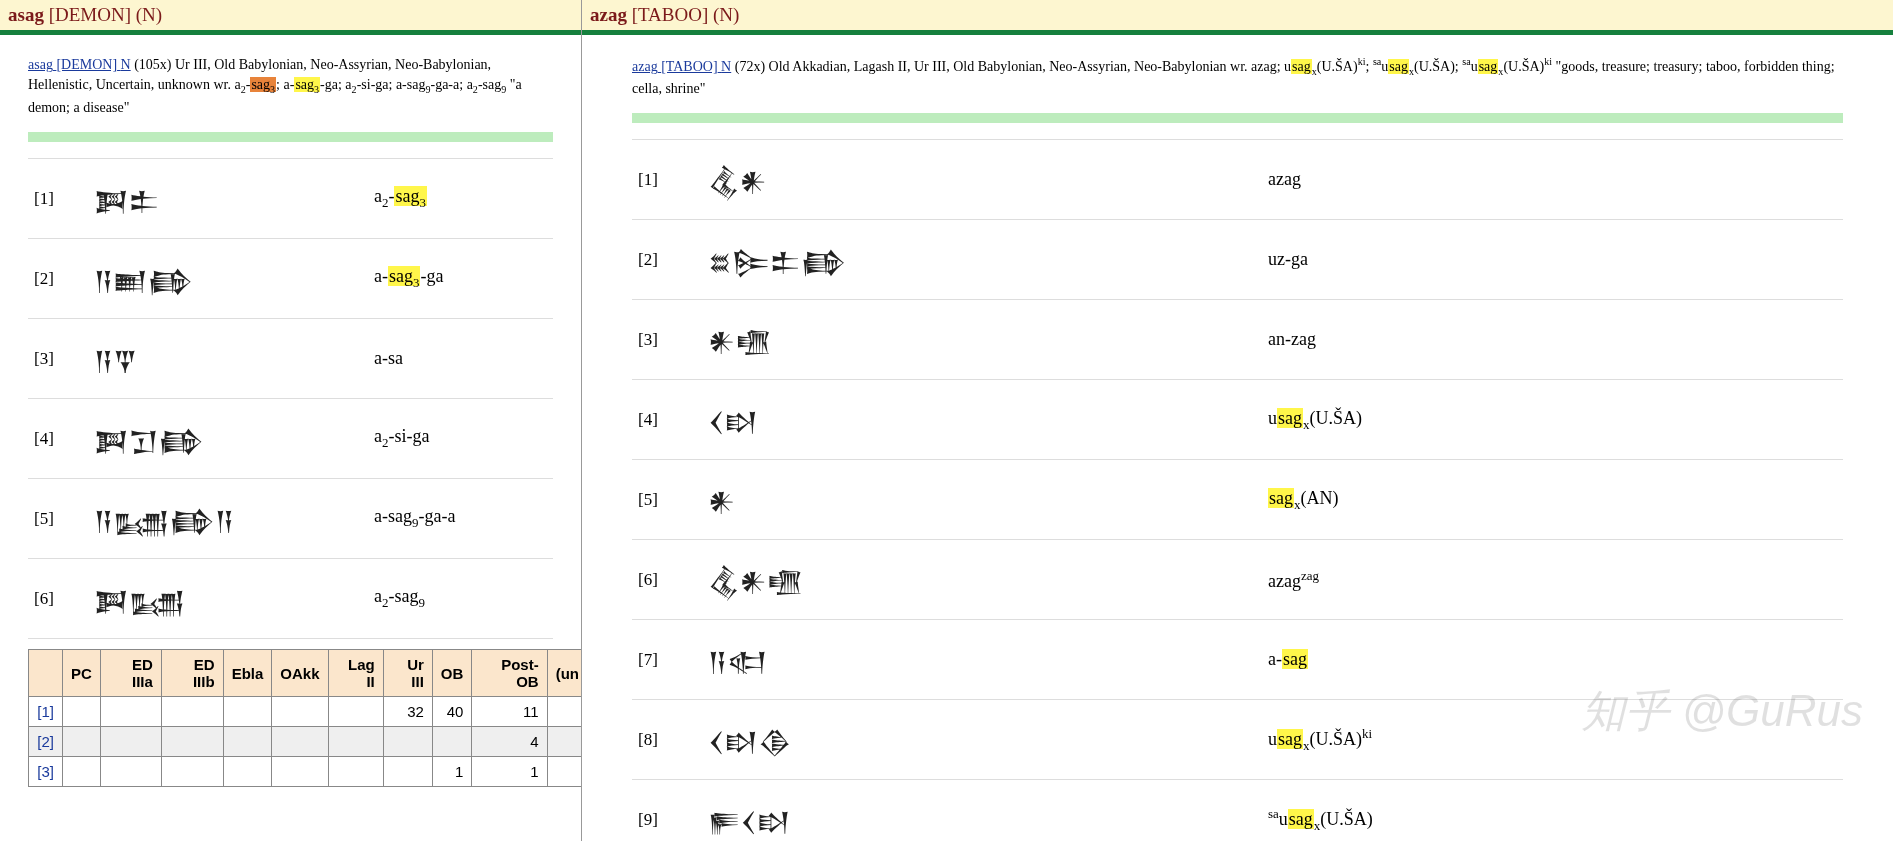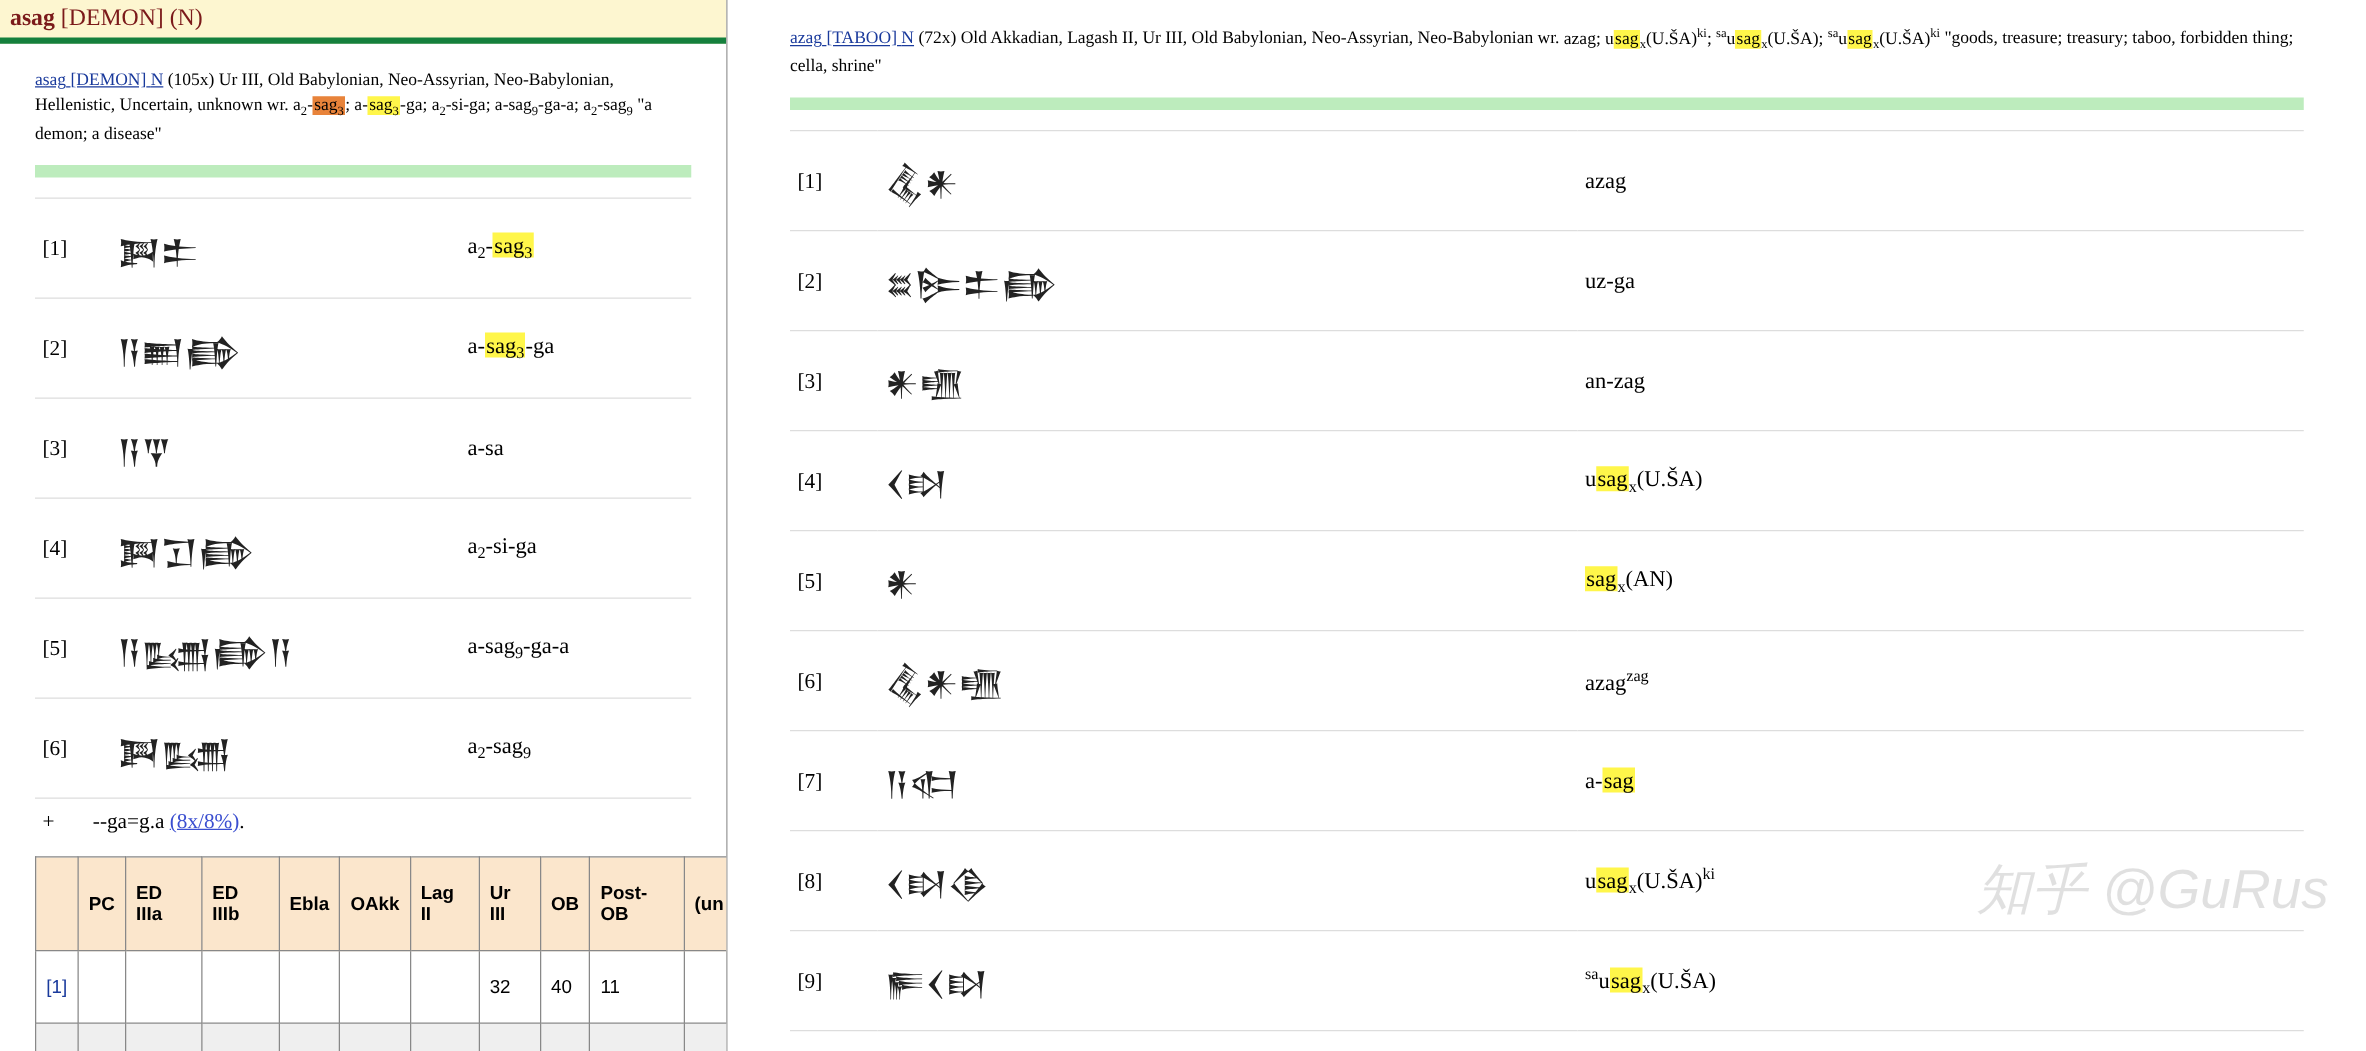--- a/index.html
+++ b/index.html
@@ -47,21 +47,21 @@
   .forms-table td.idx { width: 60px; font-size: 17px; }
   .pane-right .forms-table td.idx { width: 70px; }
   .forms-table td.cune { font-size: 26px; font-family: serif; color: #222; }
   .pane-left .forms-table td.cune { width: 280px; margin-top: 32px; }
   .pane-right .forms-table td.cune { width: 560px; }
   .forms-table td.xlit { font-size: 18px; }
   .plus-line { padding: 8px 6px; font-size: 17px; }
   .plus-line .plusmark { display: inline-block; width: 36px; }
   .freq { color: #3a4ed0; }
   .period-table { border-collapse: collapse; margin-top: 10px; font-family: Verdana, Arial, sans-serif; font-size: 15px; width: 560px; }
-  .period-table th, .period-table td { border: 1px solid #888; padding: 20px 8px; text-align: left; }
+  .period-table th, .period-table td { border: 1px solid #888; padding: 6px 8px; text-align: right; }
   .period-table th { background: #fbe6cc; font-weight: bold; }
   .period-table td.rowidx { color: #1a3a9c; background: #fff; width: 34px; }
   .period-table tr.alt td { background: #efefef; }
   .period-table tr.alt td.rowidx { background: #efefef; }
   .watermark {
     position: absolute;
     right: 30px;
     bottom: 100px;
     font-size: 44px;
     color: rgba(0,0,0,0.12);
@@ -117,25 +117,20 @@
           <td class="cune">𒀀𒊷𒂵𒀀</td>
           <td class="xlit">a-sag<sub>9</sub>-ga-a</td>
         </tr>
           <tr>
           <td class="idx">[6]</td>
           <td class="cune">𒀉𒊷</td>
           <td class="xlit">a<sub>2</sub>-sag<sub>9</sub></td>
         </tr>
         </tbody>
     </table>
-    <div class="plus-line">
-      <span class="plusmark">+</span>
-      <span>--ga=g.a</span>
-      <a href="#" class="freq">(8x/8%)</a><span>.</span>
-    </div>
     <table class="period-table">
       <thead>
         <tr>
           <th></th>
 
         <th>PC</th>
             <th>ED IIIa</th>
             <th>ED IIIb</th>
             <th>Ebla</th>
             <th>OAkk</th>
@@ -185,20 +180,25 @@
             <td>1</td>
             <td>1</td>
             <td></td>
           </tr>
         </tbody>
     </table>
   </div>
 </div>
 
 <div class="pane pane-right">
+  <div class="title-bar">
+    <span>azag</span>
+    <span class="gloss">[TABOO]</span>
+    <span class="pos">(N)</span>
+  </div>
   <div class="content">
     <div class="headword-line">
       <a class="hw" href="#"><span>azag</span> <span class="gloss">[TABOO]</span> <span>N</span></a>
       <span class="count">(72x)</span>
       <span class="periods">Old Akkadian, Lagash II, Ur III, Old Babylonian, Neo-Assyrian, Neo-Babylonian</span>
       <span>wr.</span>
       <span>azag; u<mark class="y">sag</mark><sub>x</sub>(U.ŠA)<sup>ki</sup>; <sup>sa</sup>u<mark class="y">sag</mark><sub>x</sub>(U.ŠA); <sup>sa</sup>u<mark class="y">sag</mark><sub>x</sub>(U.ŠA)<sup>ki</sup></span>
       <span>"goods, treasure; treasury; taboo, forbidden thing; cella, shrine"</span>
     </div>
     <div class="green-bar"></div>

